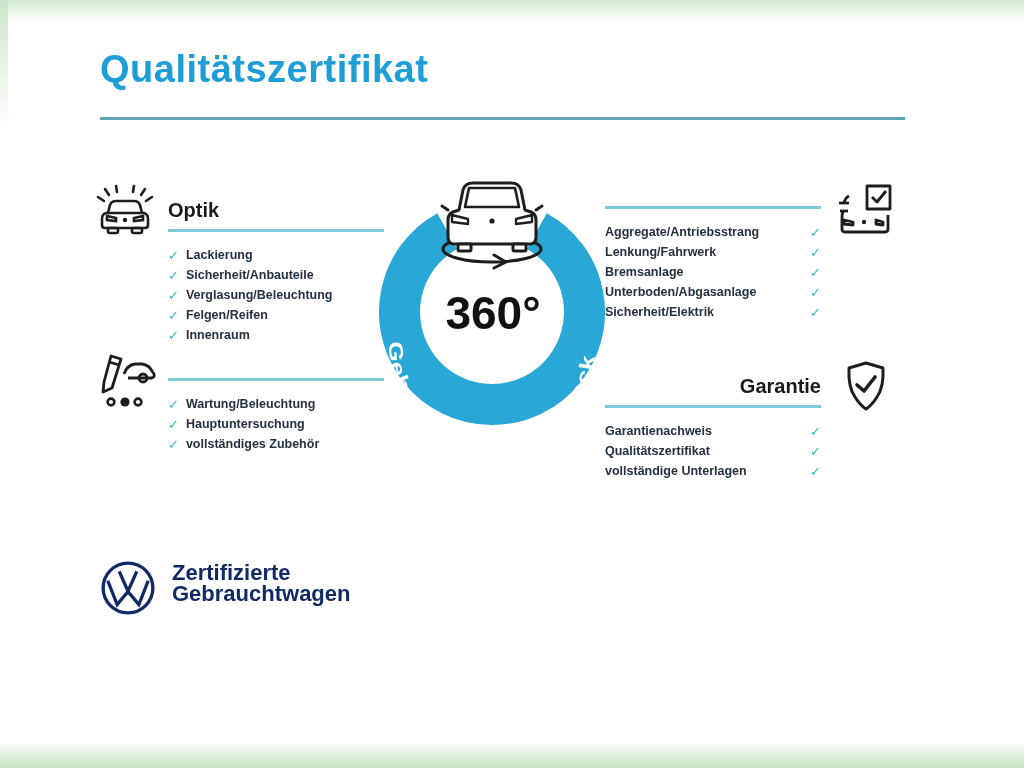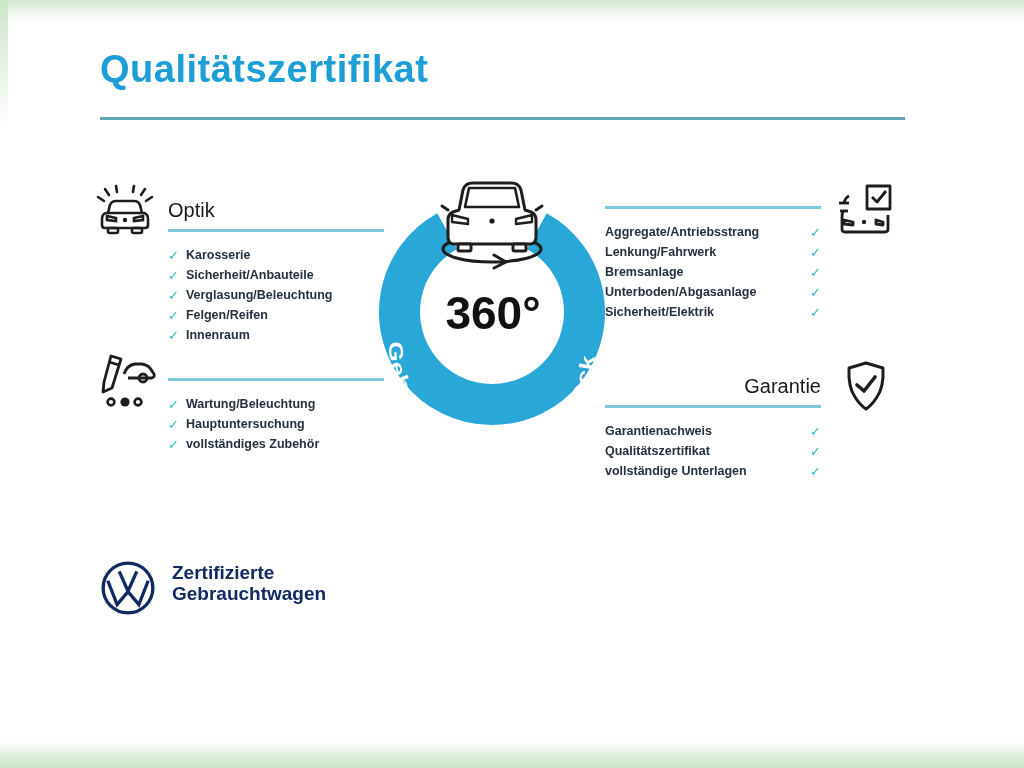--- a/index.html
+++ b/index.html
@@ -14,38 +14,38 @@
   .edge-bottom{position:absolute;left:0;bottom:0;width:1024px;height:26px;
     background:linear-gradient(to top,#c9e4c6 0%,#e4f1e2 55%,rgba(255,255,255,0) 100%);}
   .edge-left{position:absolute;left:0;top:0;width:8px;height:130px;
     background:linear-gradient(to bottom,#cde6c9 0%,rgba(255,255,255,0) 100%);}
 
   .page-title{position:absolute;left:100px;top:48px;
     font-size:38px;font-weight:700;color:#1d9ed6;letter-spacing:.5px;}
   .title-rule{position:absolute;left:100px;top:117px;width:805px;height:3px;background:#5ea6b4;}
 
   .section{position:absolute;width:216px;}
-  .sec-head{font-size:20px;font-weight:400;color:#1a1a1a;}
+  .sec-head{font-size:20px;font-weight:700;color:#1a1a1a;}
   .sec-rule{height:3px;background:#7fc9dd;margin-top:7px;}
   .sec-list{list-style:none;margin:13px 0 0 0;padding:0;}
   .sec-list li{display:flex;align-items:center;gap:7px;height:20px;
     font-size:12.5px;font-weight:600;color:#25313f;white-space:nowrap;}
   .check{color:#2eb6c7;font-weight:700;font-size:13px;}
   .section.right{text-align:right;}
   .section.right .sec-list li{justify-content:space-between;}
 
   .q-icon{position:absolute;}
 
   .center-wrap{position:absolute;left:369px;top:175px;width:246px;height:267px;}
   .ring-text{font-size:20px;font-weight:700;fill:#ffffff;letter-spacing:1px;}
   .degree-text{font-size:46px;font-weight:700;fill:#111111;}
 
   .footer-logo{position:absolute;left:99px;top:559px;}
   .footer-text{position:absolute;left:172px;top:562px;
-    font-size:19px;font-weight:700;color:#122a63;line-height:21px;}
+    font-size:22px;font-weight:700;color:#122a63;line-height:21px;}
 </style>
 </head>
 <body>
 
 <div class="edge-top"></div>
 <div class="edge-bottom"></div>
 <div class="edge-left"></div>
 
 <div class="page-title">Qualitätszertifikat</div>
 <div class="title-rule"></div>
@@ -98,21 +98,21 @@
   <path d="M23 3 L40 8 Q41 27 34 37 Q29 45 23 49 Q17 45 12 37 Q5 27 6 8 Z" fill="none" stroke="#1d1d1d" stroke-width="3" stroke-linejoin="round"></path>
   <polyline points="14,25 21,31 32,17" fill="none" stroke="#1d1d1d" stroke-width="3.6" stroke-linecap="round" stroke-linejoin="round"></polyline>
 </svg>
 
 <div class="section" style="left:168px;top:199px">
   <div class="sec-head">Optik</div>
   <div class="sec-rule"></div>
   <ul class="sec-list">
       <li>
       <span class="check">✓</span>
-      <span>Karosserie</span>
+      <span>Lackierung</span>
     </li>
       <li>
       <span class="check">✓</span>
       <span>Sicherheit/Anbauteile</span>
     </li>
       <li>
       <span class="check">✓</span>
       <span>Verglasung/Beleuchtung</span>
     </li>
       <li>

